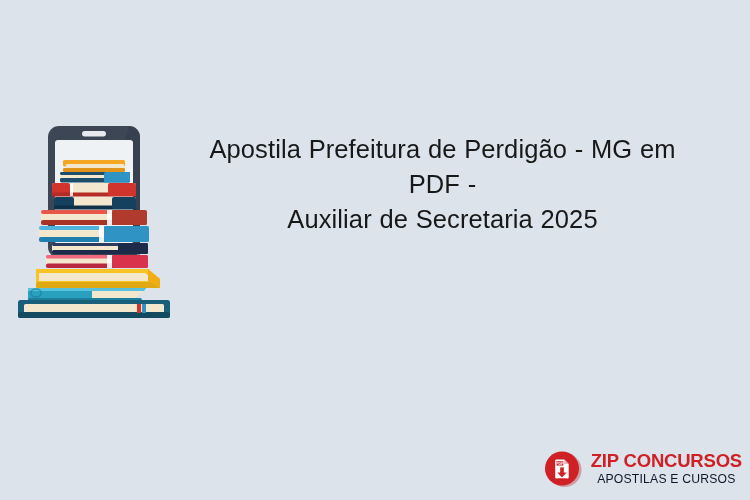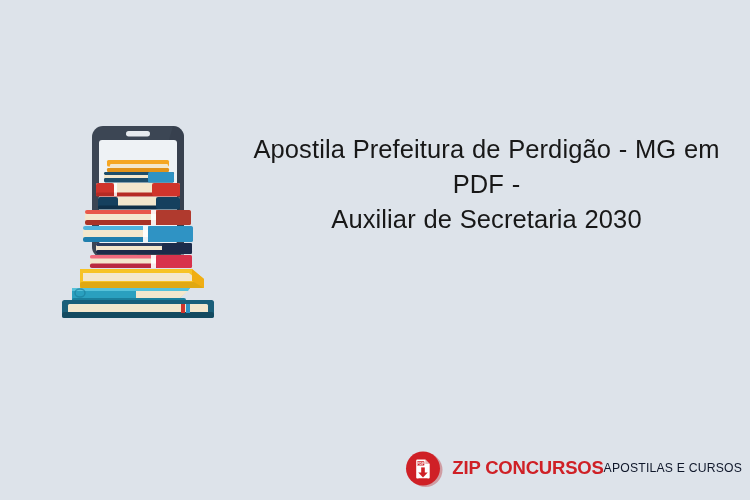--- a/index.html
+++ b/index.html
@@ -13,21 +13,20 @@
   body {
     background:#dde3ea;
     font-family:"Liberation Sans", sans-serif;
     position:relative;
   }
 
   
   .banner {
     position:absolute;
     inset:0;
-    margin-left:44px;
   }
 
   
   .illustration {
     position:absolute;
     left:8px;
     top:118px;
     width:172px;
     height:200px;
   }
@@ -63,20 +62,21 @@
   }
   .brand-mark {
     width:42px; height:42px;
     flex:0 0 42px;
     position:relative;
   }
   .brand-mark svg { display:block; width:100%; height:100%; }
 
   .brand-words {
     display:flex;
+    flex-direction:column;
     justify-content:center;
     line-height:1;
     padding-bottom:1px;
   }
   .brand-title {
     font-family:"Liberation Sans", sans-serif;
     font-size:18.5px;
     font-weight:bold;
     color:#cf2026;
     letter-spacing:-0.2px;
@@ -192,21 +192,21 @@
         <rect x="16" y="186" width="140" height="9" rx="1.5" fill="#f3e7cd"></rect>
         <rect x="10" y="194" width="152" height="6" rx="2.5" fill="#134a60"></rect>
         <rect x="129" y="186" width="4" height="9" fill="#d0342c"></rect>
         <rect x="134" y="186" width="4" height="9" fill="#2f93c4"></rect>
       </g>
     </svg>
   </div>
 
   <div class="title-block">
     <div class="title-text">Apostila Prefeitura de Perdigão - MG em PDF -</div>
-    <div class="title-text">Auxiliar de Secretaria 2030</div>
+    <div class="title-text">Auxiliar de Secretaria 2025</div>
   </div>
 
   <div class="brand-logo">
 
     <div class="brand-mark">
       <svg viewBox="0 0 42 42" xmlns="http://www.w3.org/2000/svg" aria-hidden="true">
 
         <circle cx="22.5" cy="22" r="17" fill="#b51b20" opacity="0.35"></circle>
 
         <circle cx="20" cy="20.5" r="17" fill="#cf2026"></circle>

